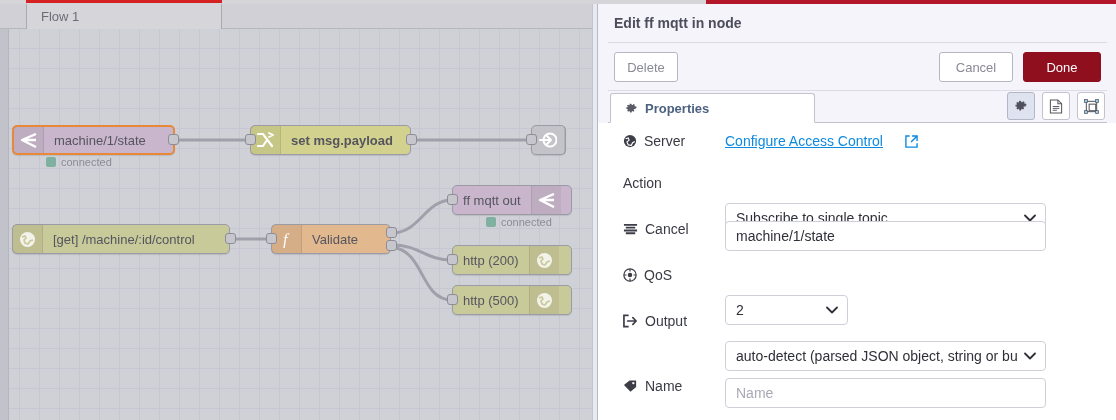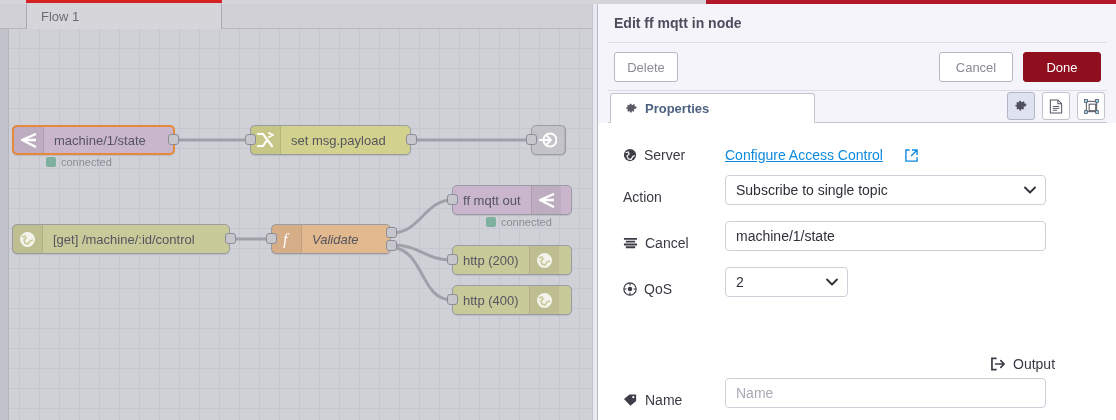--- a/index.html
+++ b/index.html
@@ -72,21 +72,21 @@
   .node .ico {
     width: 30px; height: 100%; flex: 0 0 30px;
     display: flex; align-items: center; justify-content: center;
     background: rgba(0,0,0,.055);
   }
   .node .ico.right { order: 2; border-left: 1px solid rgba(0,0,0,.08); }
   .node .ico.left { border-right: 1px solid rgba(0,0,0,.08); }
   .node .lbl { padding: 0 10px; white-space: nowrap; }
 
   .n-mqtt   { background: #c9b6cc; }
-  .n-change { background: #d2d28e; }
+  .n-change { background: #d2d28e; font-weight: bold; }
   .n-http   { background: #c9ca9a; }
   .n-func   { background: #e2b88f; }
   .n-link   { background: #c3c3c9; }
 
   .selected { border: 2px solid #e68a3a; }
 
   .port {
     position: absolute; width: 11px; height: 11px; top: 9px;
     background: #c6c6cc; border: 1px solid #8d8d98; border-radius: 3px;
   }
@@ -160,21 +160,21 @@
   }
   .icon-btn {
     position: absolute; top: 1px; width: 28px; height: 28px;
     background: #fff; border: 1px solid #c3c3d0; border-radius: 3px;
     display: flex; align-items: center; justify-content: center;
   }
   .icon-btn.active { background: #dfe3ef; border-color: #b2b6c6; }
 
   
   .form { position: absolute; left: 0; top: 119px; width: 519px; height: 297px; background: #fff; }
-  .row { position: absolute; left: 25px; width: 470px; height: 30px; display: flex; align-items: flex-end; }
+  .row { position: absolute; left: 25px; width: 470px; height: 30px; display: flex; align-items: flex-start; }
   .row .lab {
     width: 102px; flex: 0 0 102px;
     display: flex; align-items: center; gap: 7px;
     font-size: 14px; color: #3a3a44;
   }
   .inp {
     height: 30px; background: #fff;
     border: 1px solid #cfcfd9; border-radius: 4px;
     font-size: 14px; color: #2f2f38;
     padding: 0 10px; display: flex; align-items: center;
@@ -273,21 +273,21 @@
         <div class="lbl">[get] /machine/:id/control</div>
       </div>
       <div class="port" style="left:225px; top:204px;"></div>
 
       <div class="node n-func" style="left:271px; top:195px; width:120px;">
         <div class="ico left">
           <svg width="14" height="17" viewBox="0 0 14 17">
             <text x="3" y="14" font-family="Liberation Serif, serif" font-style="italic" font-size="16" fill="#fff">f</text>
           </svg>
         </div>
-        <div class="lbl" style="font-style:italic;">Validate</div>
+        <div class="lbl" style="">Validate</div>
       </div>
       <div class="port" style="left:266px; top:204px;"></div>
       <div class="port" style="left:386px; top:198px;"></div>
       <div class="port" style="left:386px; top:211px;"></div>
 
       <div class="node n-mqtt" style="left:452px; top:156px; width:120px;">
         <div class="ico right">
           <svg width="17" height="15" viewBox="0 0 17 15">
             <path d="M16,1 L2,7 L16,7 M2,7 L16,14" stroke="#fff" stroke-width="2.4" fill="none" stroke-linejoin="round"></path>
           </svg>
@@ -311,21 +311,21 @@
       </div>
       <div class="port" style="left:447px; top:225px;"></div>
 
       <div class="node n-http" style="left:452px; top:256px; width:120px;">
         <div class="ico right">
           <svg width="17" height="17" viewBox="0 0 17 17">
             <circle cx="8.5" cy="8.5" r="7.5" fill="#fff" opacity=".82"></circle>
             <path d="M3,6 L6,5 L7,7 L5,9 L6,12 L9,13 L11,10 L14,9" stroke="#c9ca9a" stroke-width="1.6" fill="none"></path>
           </svg>
         </div>
-        <div class="lbl">http (400)</div>
+        <div class="lbl">http (500)</div>
       </div>
       <div class="port" style="left:447px; top:265px;"></div>
 
     </div>
 
     <div class="canvas-gutter"></div>
     <div class="vscroll"></div>
     <div class="editor-edge"></div>
   </div>
 
@@ -441,21 +441,21 @@
         <div class="inp sel w-narrow">
           <span class="txt">2</span>
           <span class="chev">
             <svg width="12" height="8" viewBox="0 0 12 8">
               <path d="M1,1.5 L6,6.5 L11,1.5" fill="none" stroke="#2f2f38" stroke-width="1.8" stroke-linecap="round" stroke-linejoin="round"></path>
             </svg>
           </span>
         </div>
       </div>
 
-      <div class="row" style="top:190px;flex-direction:column;">
+      <div class="row" style="top:190px;">
         <div class="lab">
           <span>
             <svg width="15" height="14" viewBox="0 0 16 14">
               <path d="M6,1 H1 V13 H6" fill="none" stroke="#3d3d48" stroke-width="1.8"></path>
               <path d="M5,7 H14 M10.5,3.5 L14,7 L10.5,10.5" fill="none" stroke="#3d3d48" stroke-width="1.8" stroke-linecap="round" stroke-linejoin="round"></path>
             </svg>
           </span>
           <span>Output</span>
         </div>
         <div class="inp sel w-wide">

